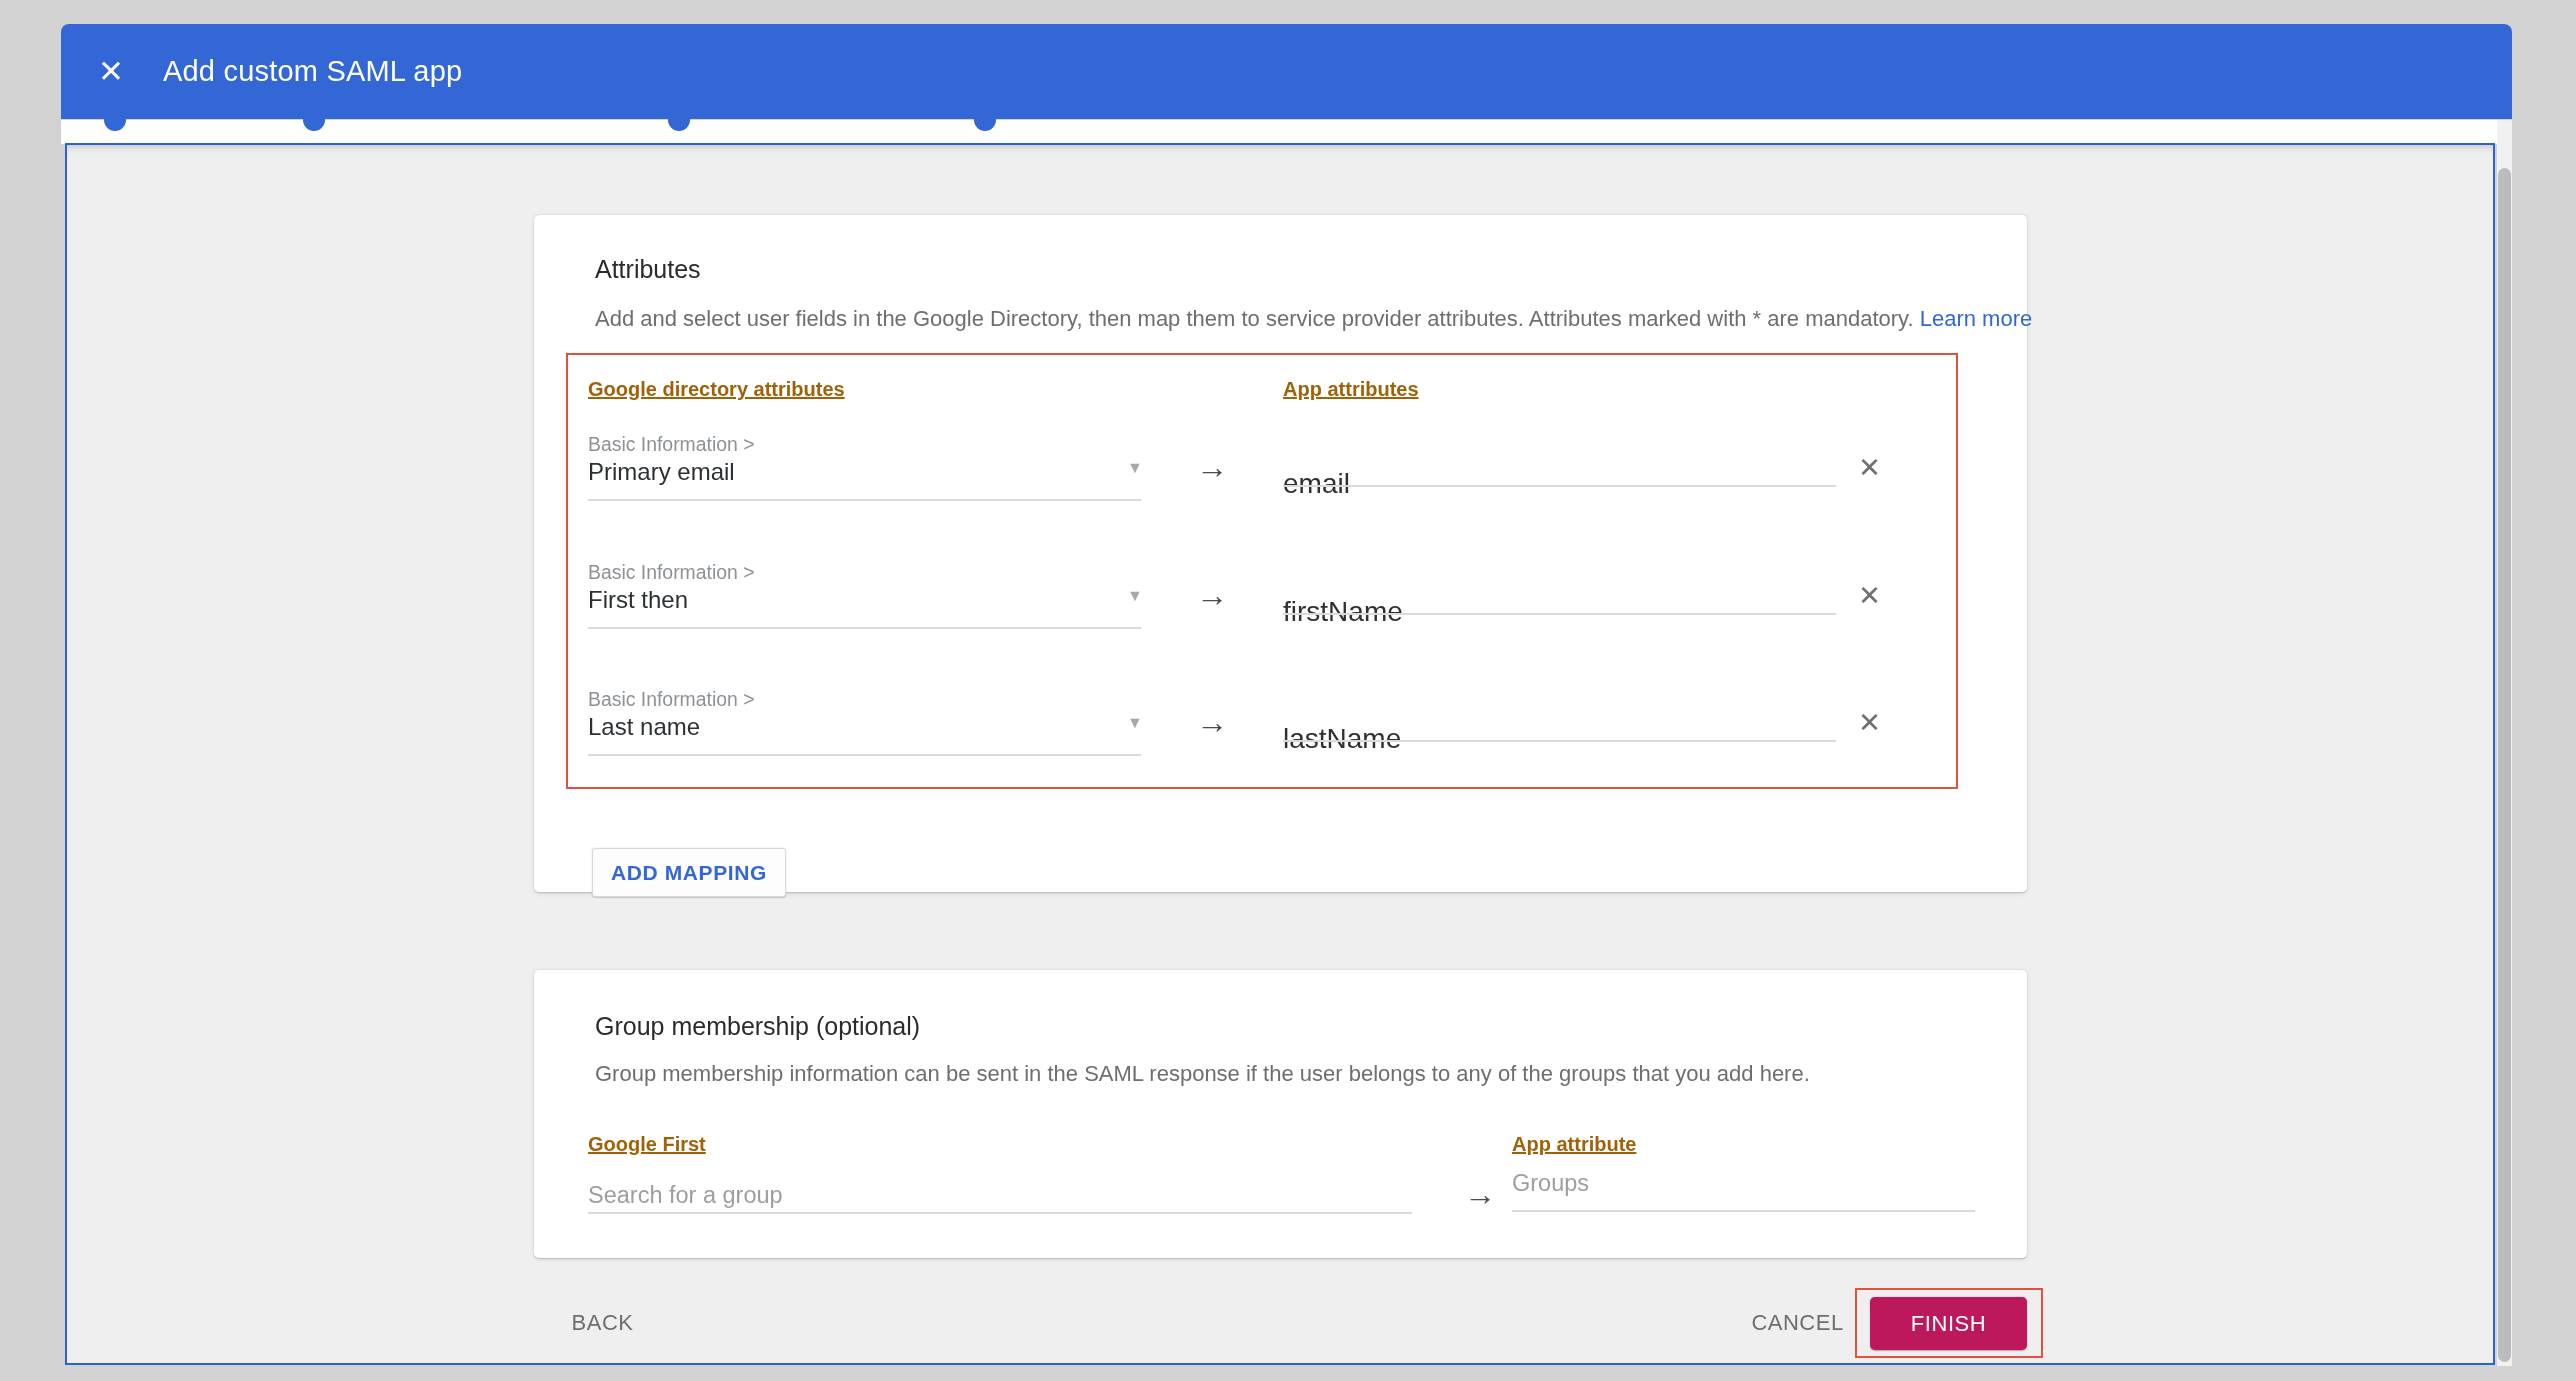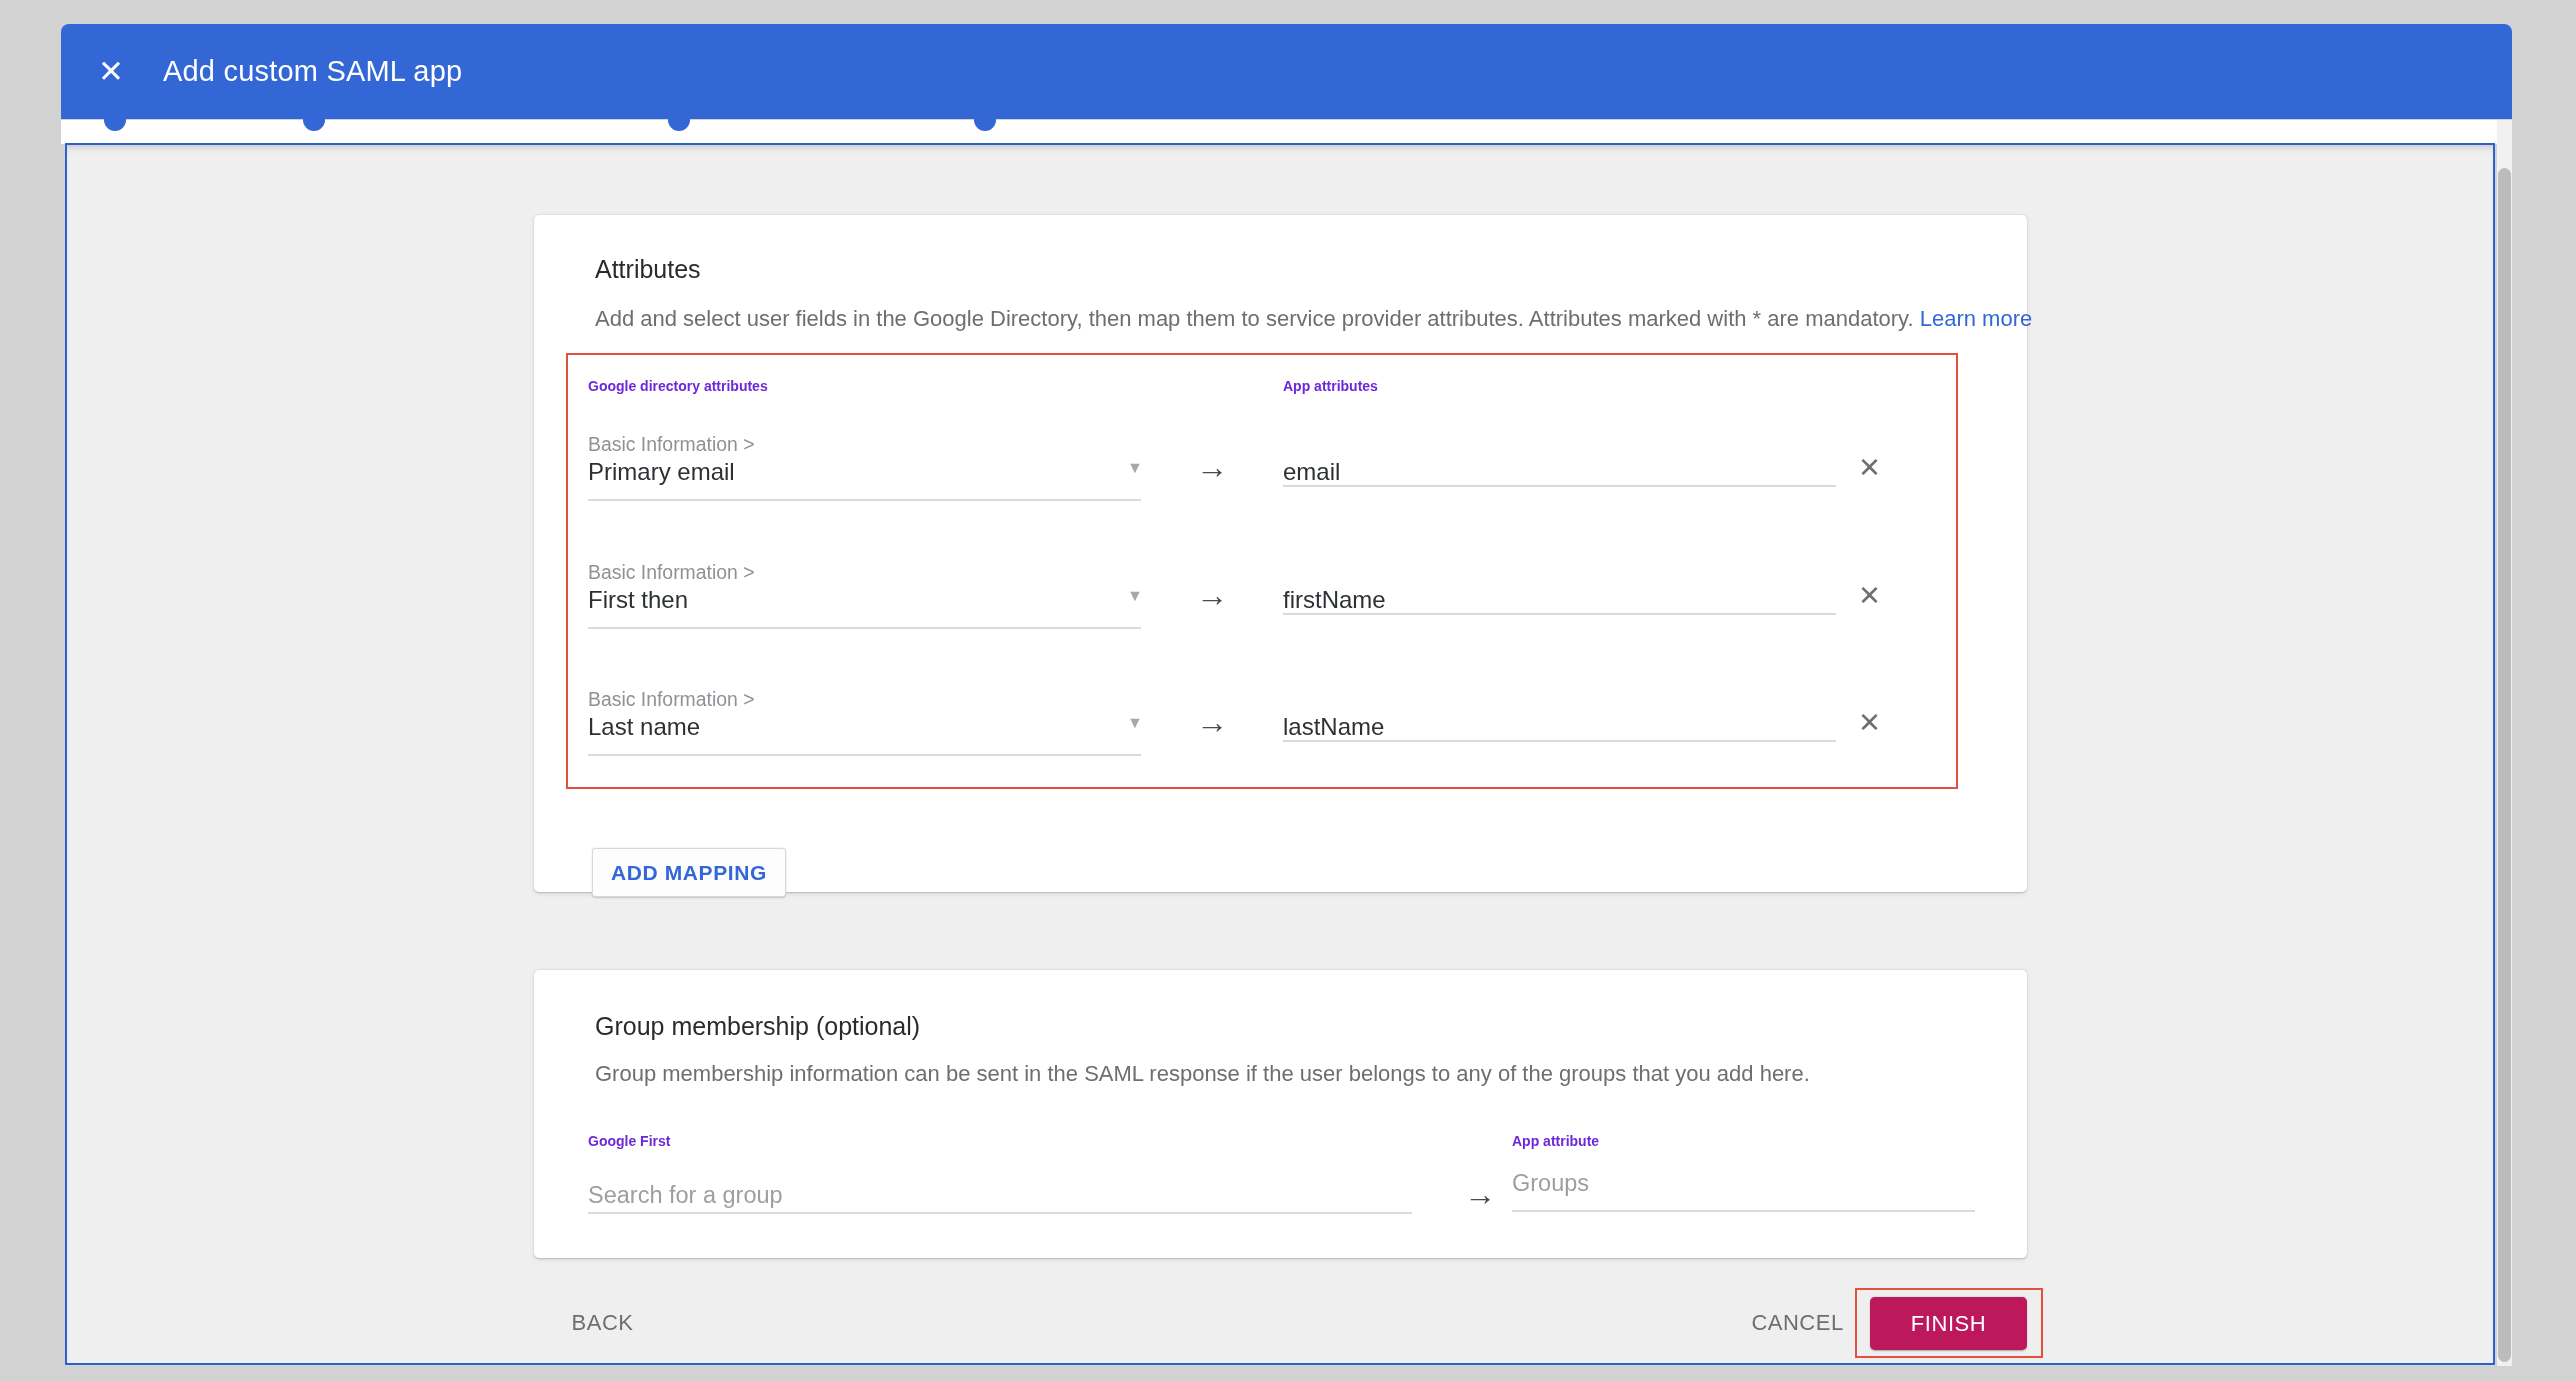--- a/index.html
+++ b/index.html
@@ -31,36 +31,36 @@
   
   .card{position:absolute;background:#ffffff;border-radius:4.9px;z-index:3;
         box-shadow:0 0.8px 1.6px rgba(0,0,0,.18),0 1.6px 4.9px rgba(0,0,0,.08);}
   #card-attributes{left:534px;top:215px;width:1493px;height:677px;}
   #card-groups{left:534px;top:970px;width:1493px;height:288px;}
 
   .card-title{position:absolute;left:61px;top:40px;font-size:25px;color:#2b2b2b;}
   .card-desc{position:absolute;left:61px;top:91px;font-size:22px;color:#6e6e6e;white-space:nowrap;}
   .link{color:#3367d6;cursor:pointer;text-decoration:none;}
 
-  .col-header{position:absolute;top:163px;font-size:14px;font-weight:bold;color:#6d28d9;}
+  .col-header{position:absolute;top:163px;font-size:20px;font-weight:bold;color:#a16207;text-decoration:underline;}
 
   
   .annotation{position:absolute;border:2.4px solid #e0513f;box-sizing:border-box;z-index:6;pointer-events:none;}
   #annotation-mappings{left:32px;top:138px;width:1392px;height:436px;}
   #annotation-finish{left:1855px;top:1288px;width:188px;height:70px;}
 
   
   .mapping-row{position:absolute;left:54px;width:1386px;height:105px;}
   #row1{top:218px}#row2{top:346px}#row3{top:473px}
   .cat-label{position:absolute;left:0;top:0;font-size:19.4px;color:#8d9297;}
   .sel-value{position:absolute;left:0;top:25px;font-size:24px;color:#2d3134;cursor:pointer;}
   .sel-underline{position:absolute;left:0;top:66px;width:553px;height:1.6px;background:#dadada;}
   .dd-icon{position:absolute;left:539px;top:26px;font-size:16px;color:#a8a8a8;cursor:pointer;}
   .arrow-icon{position:absolute;left:608px;top:16px;font-size:32px;color:#4a4a4a;}
-  .app-input{position:absolute;left:695px;top:25px;width:550px;font-size:24px;color:#2d3134;
+  .app-input{position:absolute;left:695px;top:35px;width:550px;font-size:28px;color:#2d3134;
              border:none;background:transparent;padding:0;outline:none;font-family:inherit;}
   .field-underline{position:absolute;left:695px;top:52px;width:553px;height:1.6px;background:#dadada;}
   .remove-icon{position:absolute;left:1270px;top:18px;font-size:27.5px;color:#6f6f6f;cursor:pointer;}
 
   .add-mapping{position:absolute;left:58px;top:633px;width:194px;height:49px;background:#fdfdfd;
                border:0.8px solid #d8d8d8;border-radius:3.2px;color:#3367d6;font-size:21px;font-weight:bold;
                letter-spacing:0.6px;display:flex;align-items:center;justify-content:center;cursor:pointer;
                box-shadow:0 0.8px 1.6px rgba(0,0,0,.18);font-family:inherit;}
 
   

